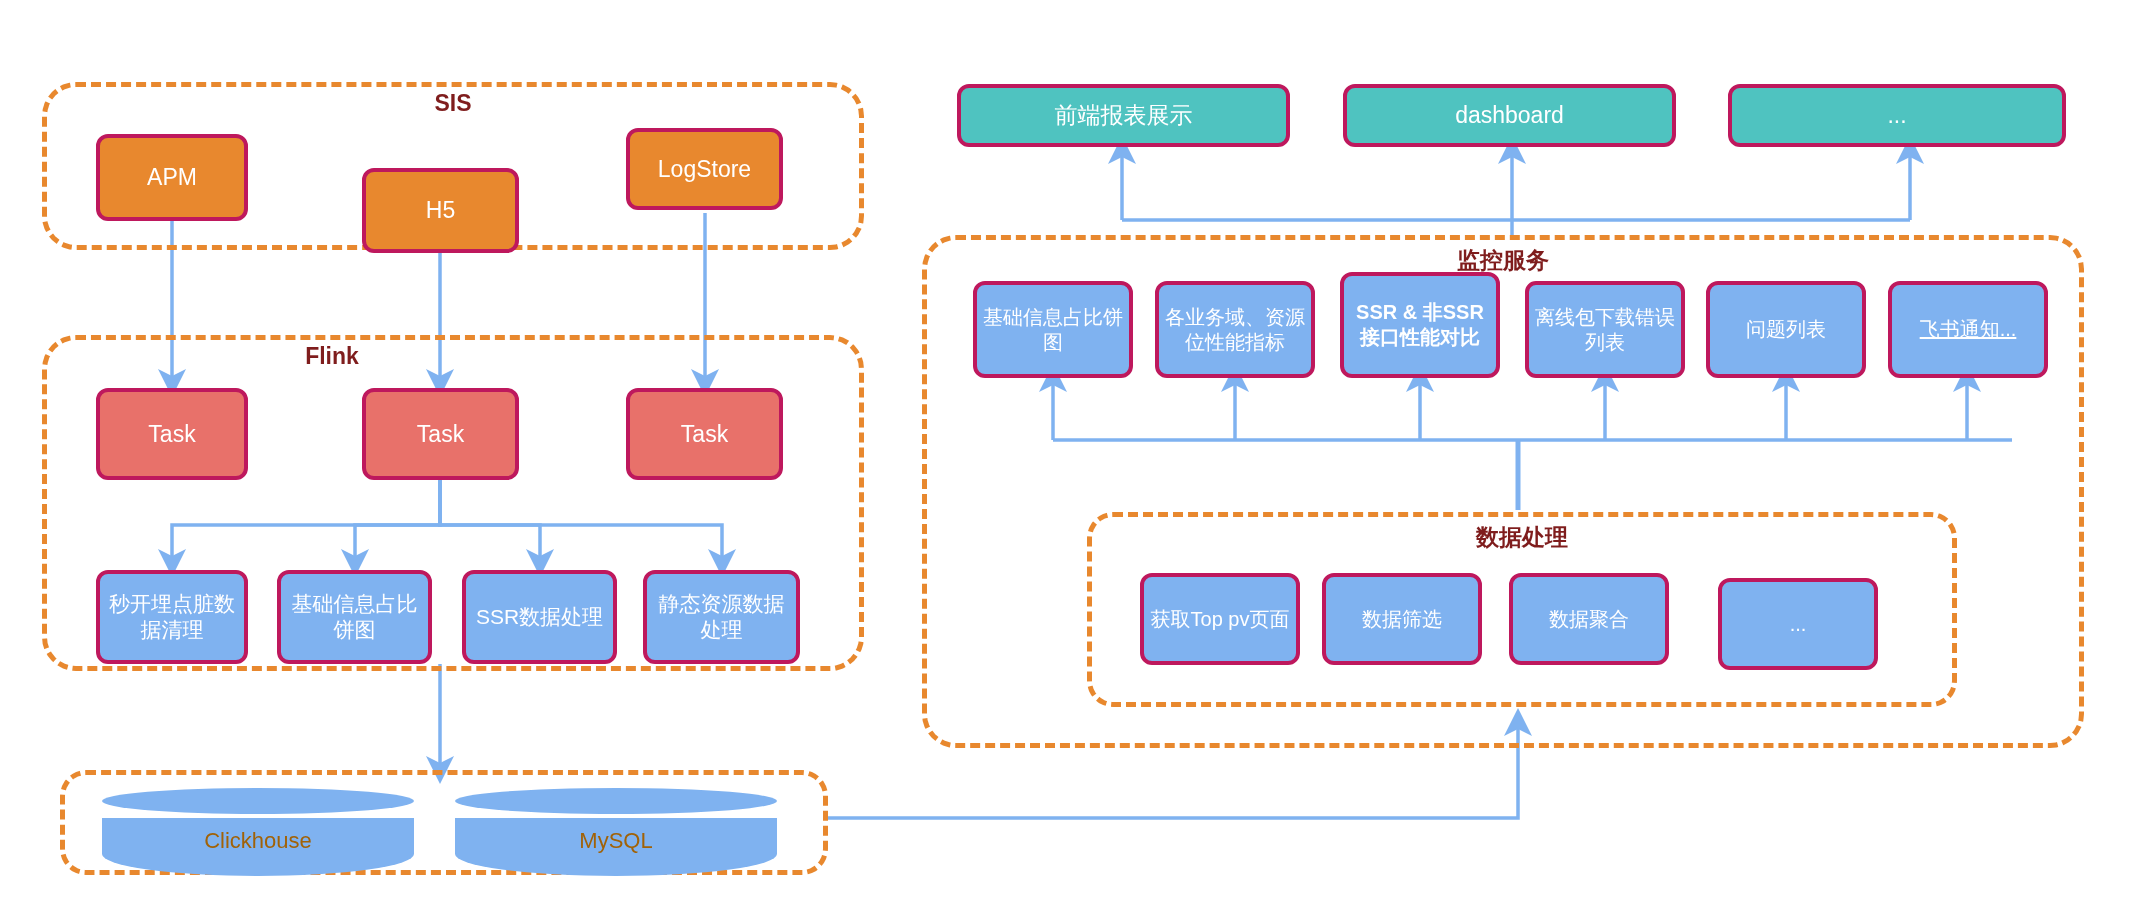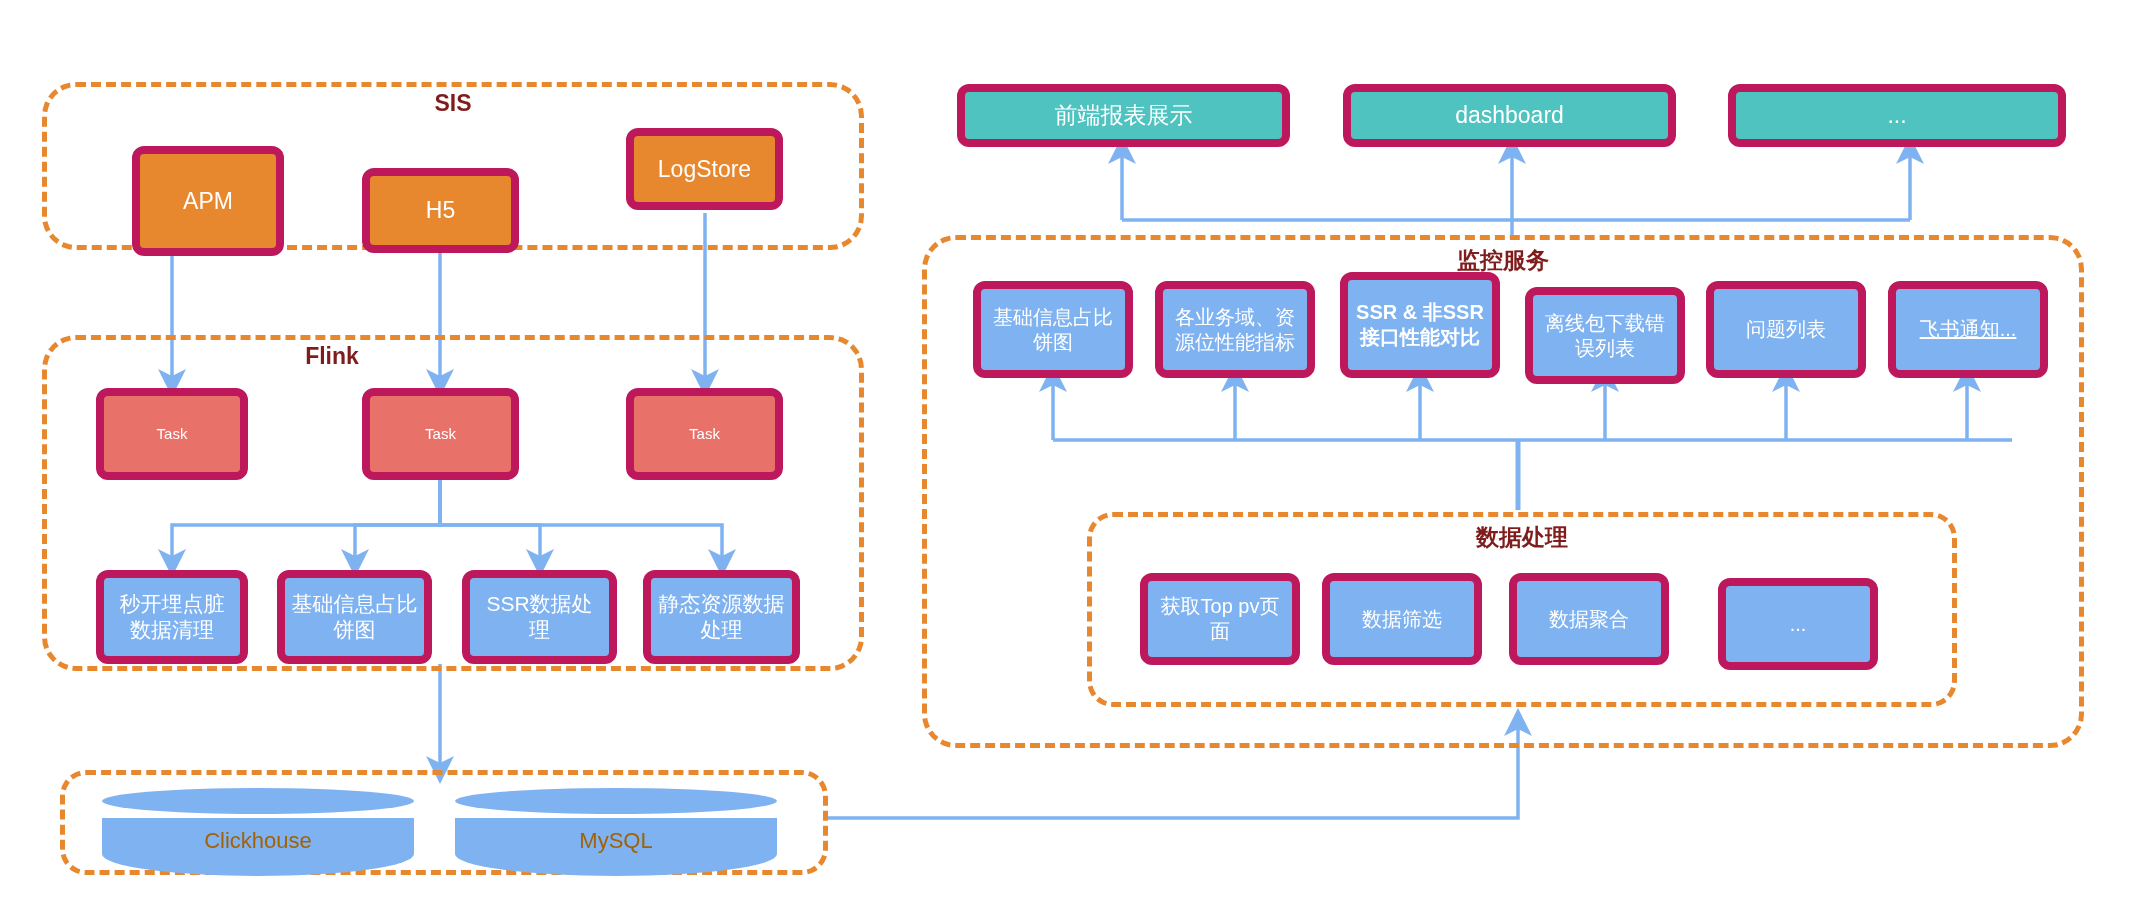--- a/index.html
+++ b/index.html
@@ -7,25 +7,25 @@
        font-family:"Liberation Sans","DejaVu Sans",sans-serif;}
   #canvas{position:absolute;left:0;top:0;width:2130px;height:904px;}
   .svg-layer{position:absolute;left:0;top:0;width:2130px;height:904px;pointer-events:none;}
 
   
   .group{position:absolute;border:5px dashed #E8882E;border-radius:34px;box-sizing:border-box;}
   .group-title{position:absolute;font-weight:bold;font-size:23px;color:#7f1d1d;
                text-align:center;white-space:nowrap;}
 
   
-  .node{position:absolute;box-sizing:border-box;border:8px solid #be185d;
+  .node{position:absolute;box-sizing:border-box;border:4px solid #be185d;
         border-radius:12px;display:flex;align-items:center;justify-content:center;
         text-align:center;color:#ffffff;line-height:1.25;padding:2px 6px;}
   .node.orange{background:#E8882E;font-size:23px;}
-  .node.red{background:#E8716A;font-size:15px;}
+  .node.red{background:#E8716A;font-size:23px;}
   .node.blue{background:#7FB2F0;font-size:21px;}
   .node.teal{background:#4FC3C0;font-size:23px;}
   .node.blue.small{font-size:20px;}
 
   
   .cyl{position:absolute;}
   .cyl .top{position:absolute;left:0;top:0;width:100%;height:26px;background:#7FB2F0;border-radius:50%;}
   .cyl .body{position:absolute;left:0;top:30px;width:100%;height:58px;background:#7FB2F0;
              border-bottom-left-radius:50% 22px;border-bottom-right-radius:50% 22px;}
   .cyl .label{position:absolute;left:0;top:40px;width:100%;text-align:center;
@@ -73,21 +73,21 @@
       <path d="M1122 220 L1122 150"></path>
       <path d="M1512 220 L1512 150"></path>
       <path d="M1910 220 L1910 150"></path>
     </g>
   </svg>
 
   <div class="group" style="left:42px;top:82px;width:822px;height:168px;">
   </div>
   <div class="group-title" style="left:42px;top:90px;width:822px;">SIS</div>
 
-  <div class="node orange" style="left:96px;top:146px;width:152px;height:110px;margin-left:36px;">
+  <div class="node orange" style="left:96px;top:134px;width:152px;height:87px;">
     <span>APM</span>
   </div>
   <div class="node orange" style="left:362px;top:128px;width:157px;height:85px;margin-top:40px;">
     <span>H5</span>
   </div>
   <div class="node orange" style="left:626px;top:128px;width:157px;height:82px;">
     <span>LogStore</span>
   </div>
 
   <div class="group" style="left:42px;top:335px;width:822px;height:336px;">
@@ -147,21 +147,21 @@
 
   <div class="node blue small" style="left:973px;top:281px;width:160px;height:97px;">
     <span>基础信息占比饼图</span>
   </div>
   <div class="node blue small" style="left:1155px;top:281px;width:160px;height:97px;">
     <span>各业务域、资源位性能指标</span>
   </div>
   <div class="node blue small" style="left:1340px;top:272px;width:160px;height:106px;font-weight:bold;">
     <span>SSR &amp; 非SSR接口性能对比</span>
   </div>
-  <div class="node blue small" style="left:1525px;top:287px;width:160px;height:97px;">
+  <div class="node blue small" style="left:1525px;top:281px;width:160px;height:97px;border-radius:11px;">
     <span>离线包下载错误列表</span>
   </div>
   <div class="node blue small" style="left:1706px;top:281px;width:160px;height:97px;">
     <span>问题列表</span>
   </div>
   <div class="node blue small" style="left:1888px;top:281px;width:160px;height:97px;text-decoration:underline;">
     <span>飞书通知...</span>
   </div>
 
   <div class="group" style="left:1087px;top:512px;width:870px;height:195px;border-radius:26px;">

